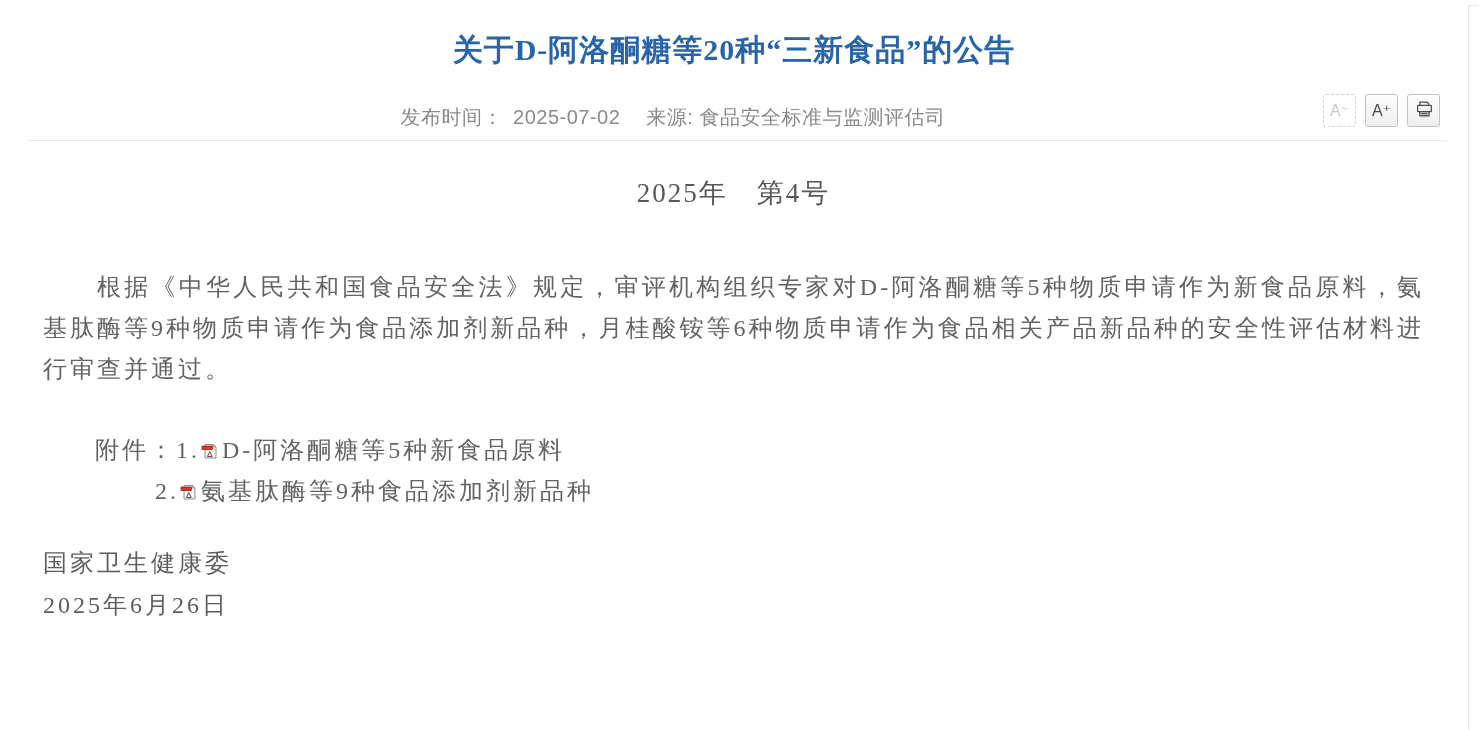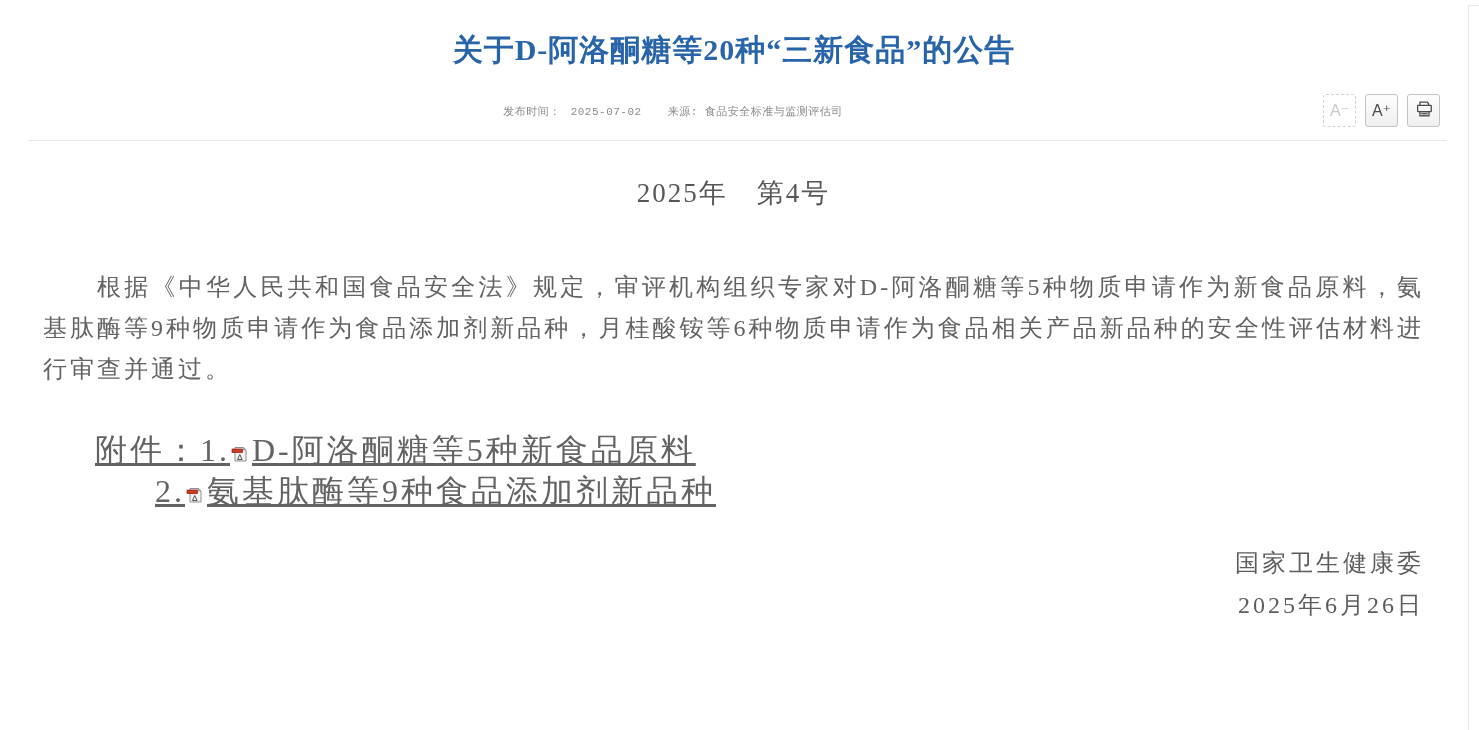--- a/index.html
+++ b/index.html
@@ -19,22 +19,22 @@
   
   .doc-title {
     margin: 27px 40px 4px; text-align: center;
     font-size: 30px; line-height: 36px; font-weight: bold;
     letter-spacing: 1px; color: #2864aa;
     font-family: "Liberation Serif", "DejaVu Serif", serif;
   }
   .meta-row { position: relative; margin-top: 26px; height: 36px; }
   .meta {
     text-align: center; margin-right: 122px; padding-top: 10px;
-    font-family: Liberation Mono, monospace;
-    font-size: 11px; color: #8a8a8a; letter-spacing: 0.5px;
+    font-family: Liberation Sans, sans-serif;
+    font-size: 20px; color: #8a8a8a; letter-spacing: 0.5px;
   }
   .meta .gap { display: inline-block; width: 10px; }
   .meta .src-label { margin-left: 26px; }
   .toolbar { position: absolute; right: 28px; top: 0; display: flex; gap: 9px; }
   .tb-btn {
     width: 33px; height: 33px; border-radius: 3px; padding: 0;
     font-family: "Liberation Sans", "DejaVu Sans", sans-serif;
     font-size: 16px; line-height: 1; cursor: pointer;
     display: flex; align-items: center; justify-content: center;
   }
@@ -51,26 +51,26 @@
   .issue-line {
     margin-top: 34px; text-align: center;
     font-size: 27px; letter-spacing: 2px; color: #575757;
   }
   .para {
     margin: 0; font-size: 24px; line-height: 41px; letter-spacing: 3px;
     text-indent: 54px; color: #636363; text-align: justify;
   }
   .para.first { margin-top: 56px; }
   .attachments { margin-top: 40px; }
-  .att-row { font-size: 32px; line-height: 41px; letter-spacing: 3px; white-space: nowrap; text-decoration: underline; }
+  .att-row { font-size: 24px; line-height: 41px; letter-spacing: 3px; white-space: nowrap; }
   .att-row.first { padding-left: 52px; }
   .att-row.rest { padding-left: 112px; }
   .att-link { color: #636363; text-decoration: none; cursor: pointer; }
   .pdf-icon { display: inline-block; width: 18px; height: 18px; vertical-align: -2px; margin: 0 3px 0 1px; }
-  .signature-block { margin-top: 30px; text-align: right; font-size: 24px; letter-spacing: 3px; color: #5d5d5d; }
+  .signature-block { margin-top: 30px; text-align: left; font-size: 24px; letter-spacing: 3px; color: #5d5d5d; }
   .signature-block .sig-line { line-height: 42px; }
 </style>
 </head>
 <body>
 
 <div class="top-line"></div>
 
 <div class="page">
 
   <h1 class="doc-title">关于D-阿洛酮糖等20种“三新食品”的公告</h1>

